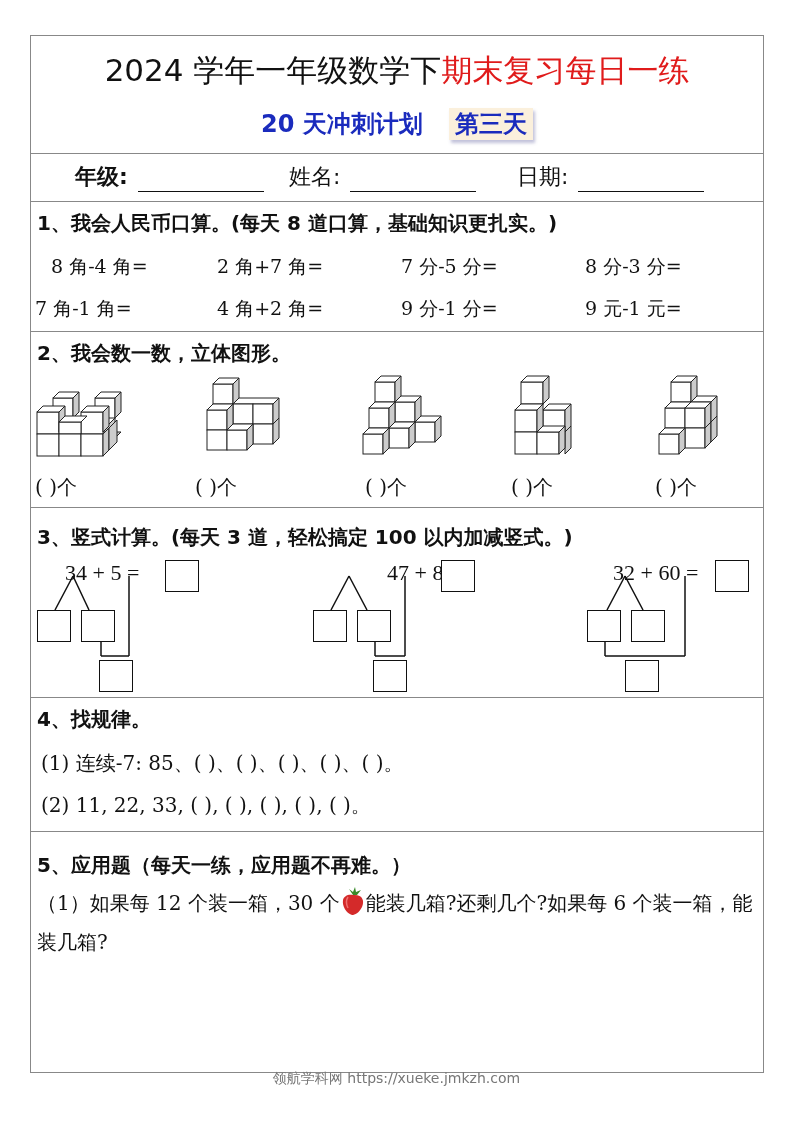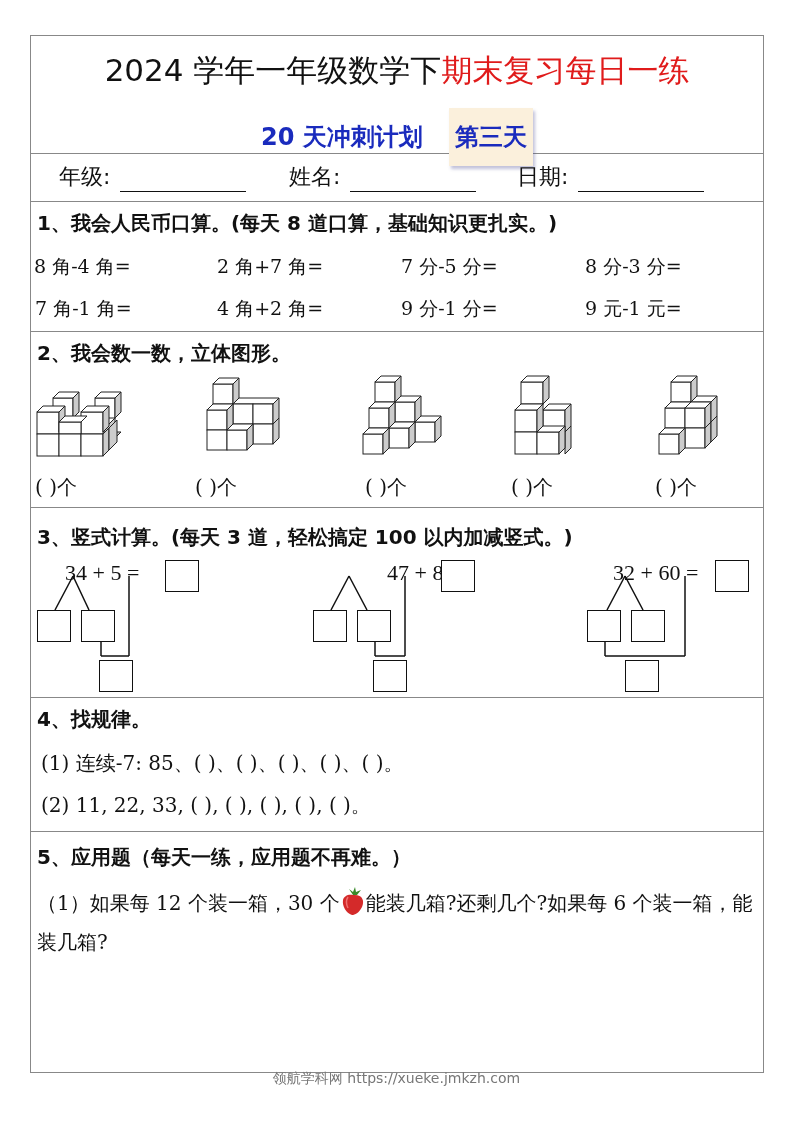--- a/index.html
+++ b/index.html
@@ -3,21 +3,21 @@
 <meta charset="utf-8">
 <style>
   * { box-sizing: border-box; margin: 0; padding: 0; }
   body { width: 793px; height: 1122px; background: #ffffff; position: relative; font-family: "DejaVu Serif", "Liberation Serif", serif; color: #111; overflow: hidden; }
   .sheet { position: absolute; left: 30px; top: 35px; width: 734px; height: 1038px; border: 1px solid #888; }
   .sec { position: absolute; left: 0; width: 100%; border-bottom: 1px solid #888; }
   .title-row { top: 0; height: 118px; }
   .title-main { position: absolute; top: 14px; left: 0; width: 100%; text-align: center; font-family: "DejaVu Sans", sans-serif; font-weight: normal; font-size: 31px; letter-spacing: 0px; white-space: nowrap; }
   .title-main .red { color: #e01b1b; }
   .title-sub { position: absolute; top: 72px; left: 0; width: 100%; text-align: center; font-family: "DejaVu Sans", sans-serif; font-weight: bold; font-size: 24px; color: #1a2bbd; white-space: nowrap; }
-  .title-sub .day { display: inline-block; margin-left: 26px; background: #fbf0dc; padding: 13px 6px; box-shadow: 2px 3px 3px rgba(80,80,150,0.35); }
+  .title-sub .day { display: inline-block; margin-left: 26px; background: #fbf0dc; padding: 0 6px; box-shadow: 2px 3px 3px rgba(80,80,150,0.35); }
   .info-row { top: 118px; height: 48px; font-size: 22px; font-family: "DejaVu Sans", sans-serif; }
   .info-row .field { position: absolute; top: 8px; white-space: nowrap; }
   .info-row .line { display: inline-block; width: 126px; border-bottom: 1.5px solid #111; margin-left: 10px; height: 24px; vertical-align: bottom; }
   .qhead { position: absolute; left: 6px; font-family: "DejaVu Sans", sans-serif; font-weight: bold; font-size: 20px; white-space: nowrap; }
   .s1 { top: 166px; height: 130px; }
   .expr { position: absolute; font-size: 19px; white-space: nowrap; }
   .s2 { top: 296px; height: 176px; }
   .cubes { position: absolute; top: 42px; }
   .count { position: absolute; top: 142px; font-size: 20px; white-space: nowrap; }
   .s3 { top: 472px; height: 190px; }
@@ -39,34 +39,34 @@
   <div class="sec title-row">
     <div class="title-main">
       <span>2024 学年一年级数学下</span><span class="red">期末复习每日一练</span>
     </div>
     <div class="title-sub">
       <span>20 天冲刺计划</span><span class="day">第三天</span>
     </div>
   </div>
 
   <div class="sec info-row">
-    <div class="field" style="left:28px;">
+    <div class="field" style="left:44px;font-weight:bold;">
       <span>年级:</span><span class="line"></span>
     </div>
     <div class="field" style="left:258px;">
       <span>姓名:</span><span class="line"></span>
     </div>
     <div class="field" style="left:486px;">
       <span>日期:</span><span class="line"></span>
     </div>
   </div>
 
   <div class="sec s1">
     <div class="qhead" style="top:8px;">1、我会人民币口算。(每天 8 道口算，基础知识更扎实。)</div>
-    <div class="expr" style="left:3px; top:52px;">8 角-4 角=</div>
+    <div class="expr" style="left:20px; top:52px;">8 角-4 角=</div>
     <div class="expr" style="left:186px; top:52px;">2 角+7 角=</div>
     <div class="expr" style="left:370px; top:52px;">7 分-5 分=</div>
     <div class="expr" style="left:554px; top:52px;">8 分-3 分=</div>
     <div class="expr" style="left:4px; top:94px;">7 角-1 角=</div>
     <div class="expr" style="left:186px; top:94px;">4 角+2 角=</div>
     <div class="expr" style="left:370px; top:94px;">9 分-1 分=</div>
     <div class="expr" style="left:554px; top:94px;">9 元-1 元=</div>
   </div>
 
   <div class="sec s2">
@@ -243,21 +243,21 @@
     </div>
   </div>
 
   <div class="sec s4">
     <div class="qhead" style="top:8px;">4、找规律。</div>
     <div class="seq" style="top:52px;">(1) 连续-7: 85、(      )、(      )、(      )、(      )、(      )。</div>
     <div class="seq" style="top:94px;">(2) 11, 22, 33, (      ), (      ), (      ), (      ), (      )。</div>
   </div>
 
   <div class="sec s5">
-    <div class="qhead" style="top:12px;">5、应用题（每天一练，应用题不再难。）</div>
+    <div class="qhead" style="top:20px;">5、应用题（每天一练，应用题不再难。）</div>
     <div class="prob">
       <span>（1）如果每 12 个装一箱，30 个</span><svg class="strawberry" viewBox="0 0 26 30">
         <path d="M13 9 C 22 8, 25 14, 22 21 C 19 27, 15 29, 12 29 C 6 27, 2 20, 3 14 C 4 10, 8 8, 13 9 Z" fill="#d42a2a"></path>
         <path d="M8 11 C 6 14, 6 18, 8 22" stroke="#f07070" stroke-width="1.5" fill="none"></path>
         <path d="M13 9 L 9 3 L 13 6 L 15 1 L 16 6 L 21 4 L 17 9 Z" fill="#3a8a2a"></path>
       </svg><span>能装几箱?还剩几个?如果每 6 个装一箱，能装几箱?</span>
     </div>
   </div>
 </div>
 

